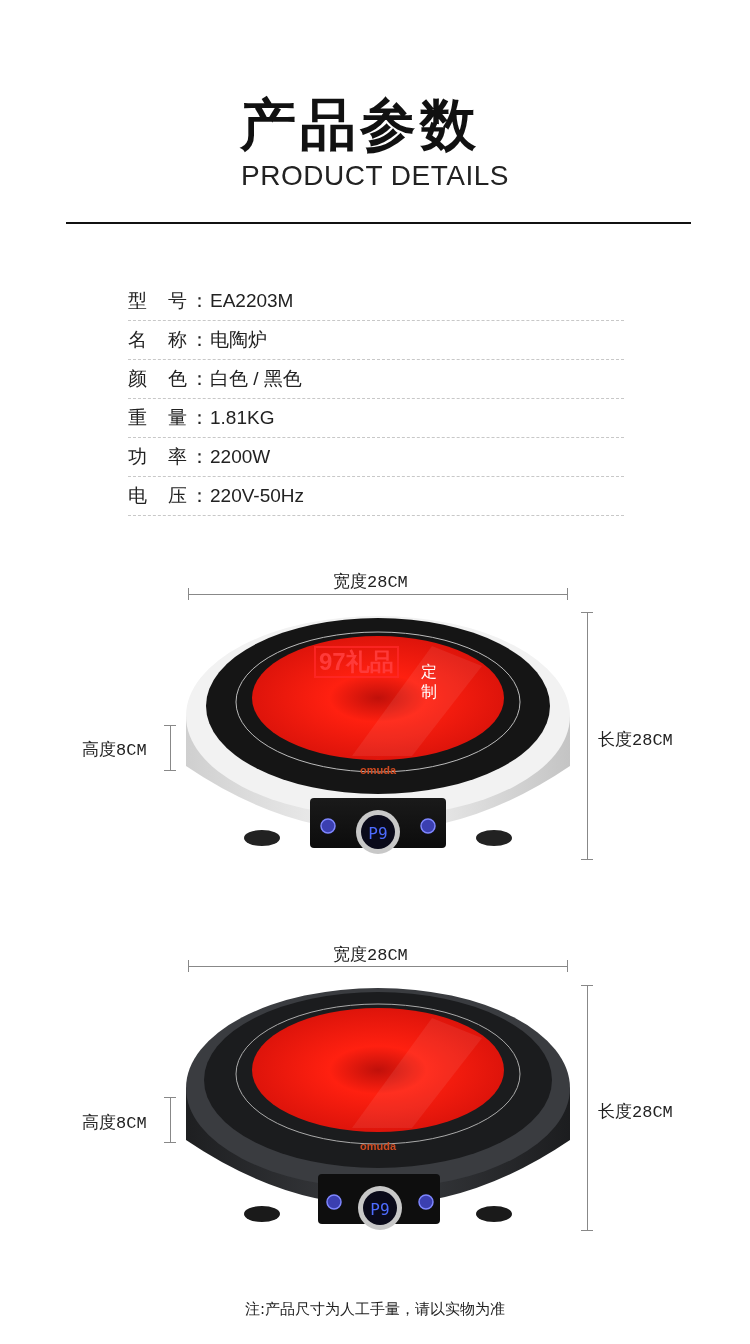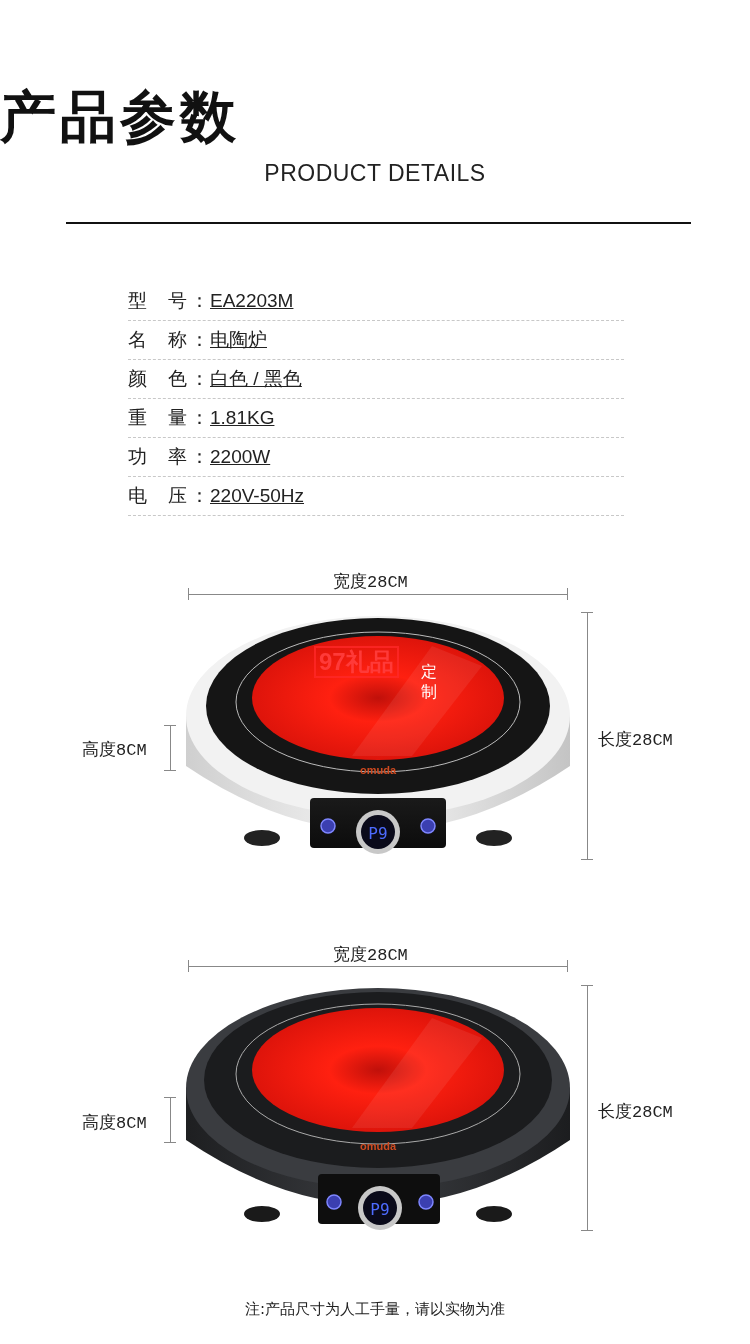--- a/index.html
+++ b/index.html
@@ -1,28 +1,28 @@
 <!DOCTYPE html>
 <html><head>
 <meta charset="utf-8">
 <style>
   html, body { margin:0; padding:0; background:#ffffff; }
   body { width:750px; height:1344px; position:relative; overflow:hidden;
          font-family:"DejaVu Sans","Liberation Sans",sans-serif; color:#1a1a1a; }
   .abs { position:absolute; }
-  .title-cn { left:0; width:720px; top:82px; font-size:56px; font-weight:bold; letter-spacing:4px; color:#111; line-height:70px; }
-  .title-en { left:0; width:750px; top:160px; text-align:center; font-size:23px; color:#222; letter-spacing:0.5px; font-family:"Liberation Sans",sans-serif; }
+  .title-cn { left:0; width:720px; top:90px; text-align:center; font-size:56px; font-weight:bold; letter-spacing:4px; color:#111; line-height:70px; }
+  .title-en { left:0; width:750px; top:160px; text-align:center; font-size:28px; color:#222; letter-spacing:0.5px; font-family:"Liberation Sans",sans-serif; }
   .title-rule { left:66px; width:625px; top:222px; height:2px; background:#111; }
 
   .spec-list { left:128px; top:282px; width:496px; }
   .spec-row { height:38px; border-bottom:1px dashed #c8c8c8; display:flex; align-items:center; font-size:19px; color:#222; }
   .spec-k1 { width:40px; }
   .spec-k2 { width:22px; }
   .spec-colon { width:20px; }
-  .spec-val { font-family:"Liberation Sans",sans-serif;text-decoration:underline; }
+  .spec-val { font-family:"Liberation Sans",sans-serif; }
 
   .dim-label { font-size:17px; color:#222; white-space:nowrap;font-family:Liberation Mono, monospace; }
   .hline { height:1px; background:#888; }
   .vline { width:1px; background:#888; }
   .tick-v { width:1px; height:12px; background:#888; }
   .tick-h { height:1px; width:12px; background:#888; }
 
   .note { left:0; width:750px; top:1300px; text-align:center; font-size:15px; color:#222; }
 
   .wm-box { border:2px solid rgba(255,40,40,0.8); color:rgba(255,60,60,0.95); font-size:24px; font-weight:bold; padding:0 3px; line-height:28px; font-family:"Liberation Sans",sans-serif;text-align:center; }

